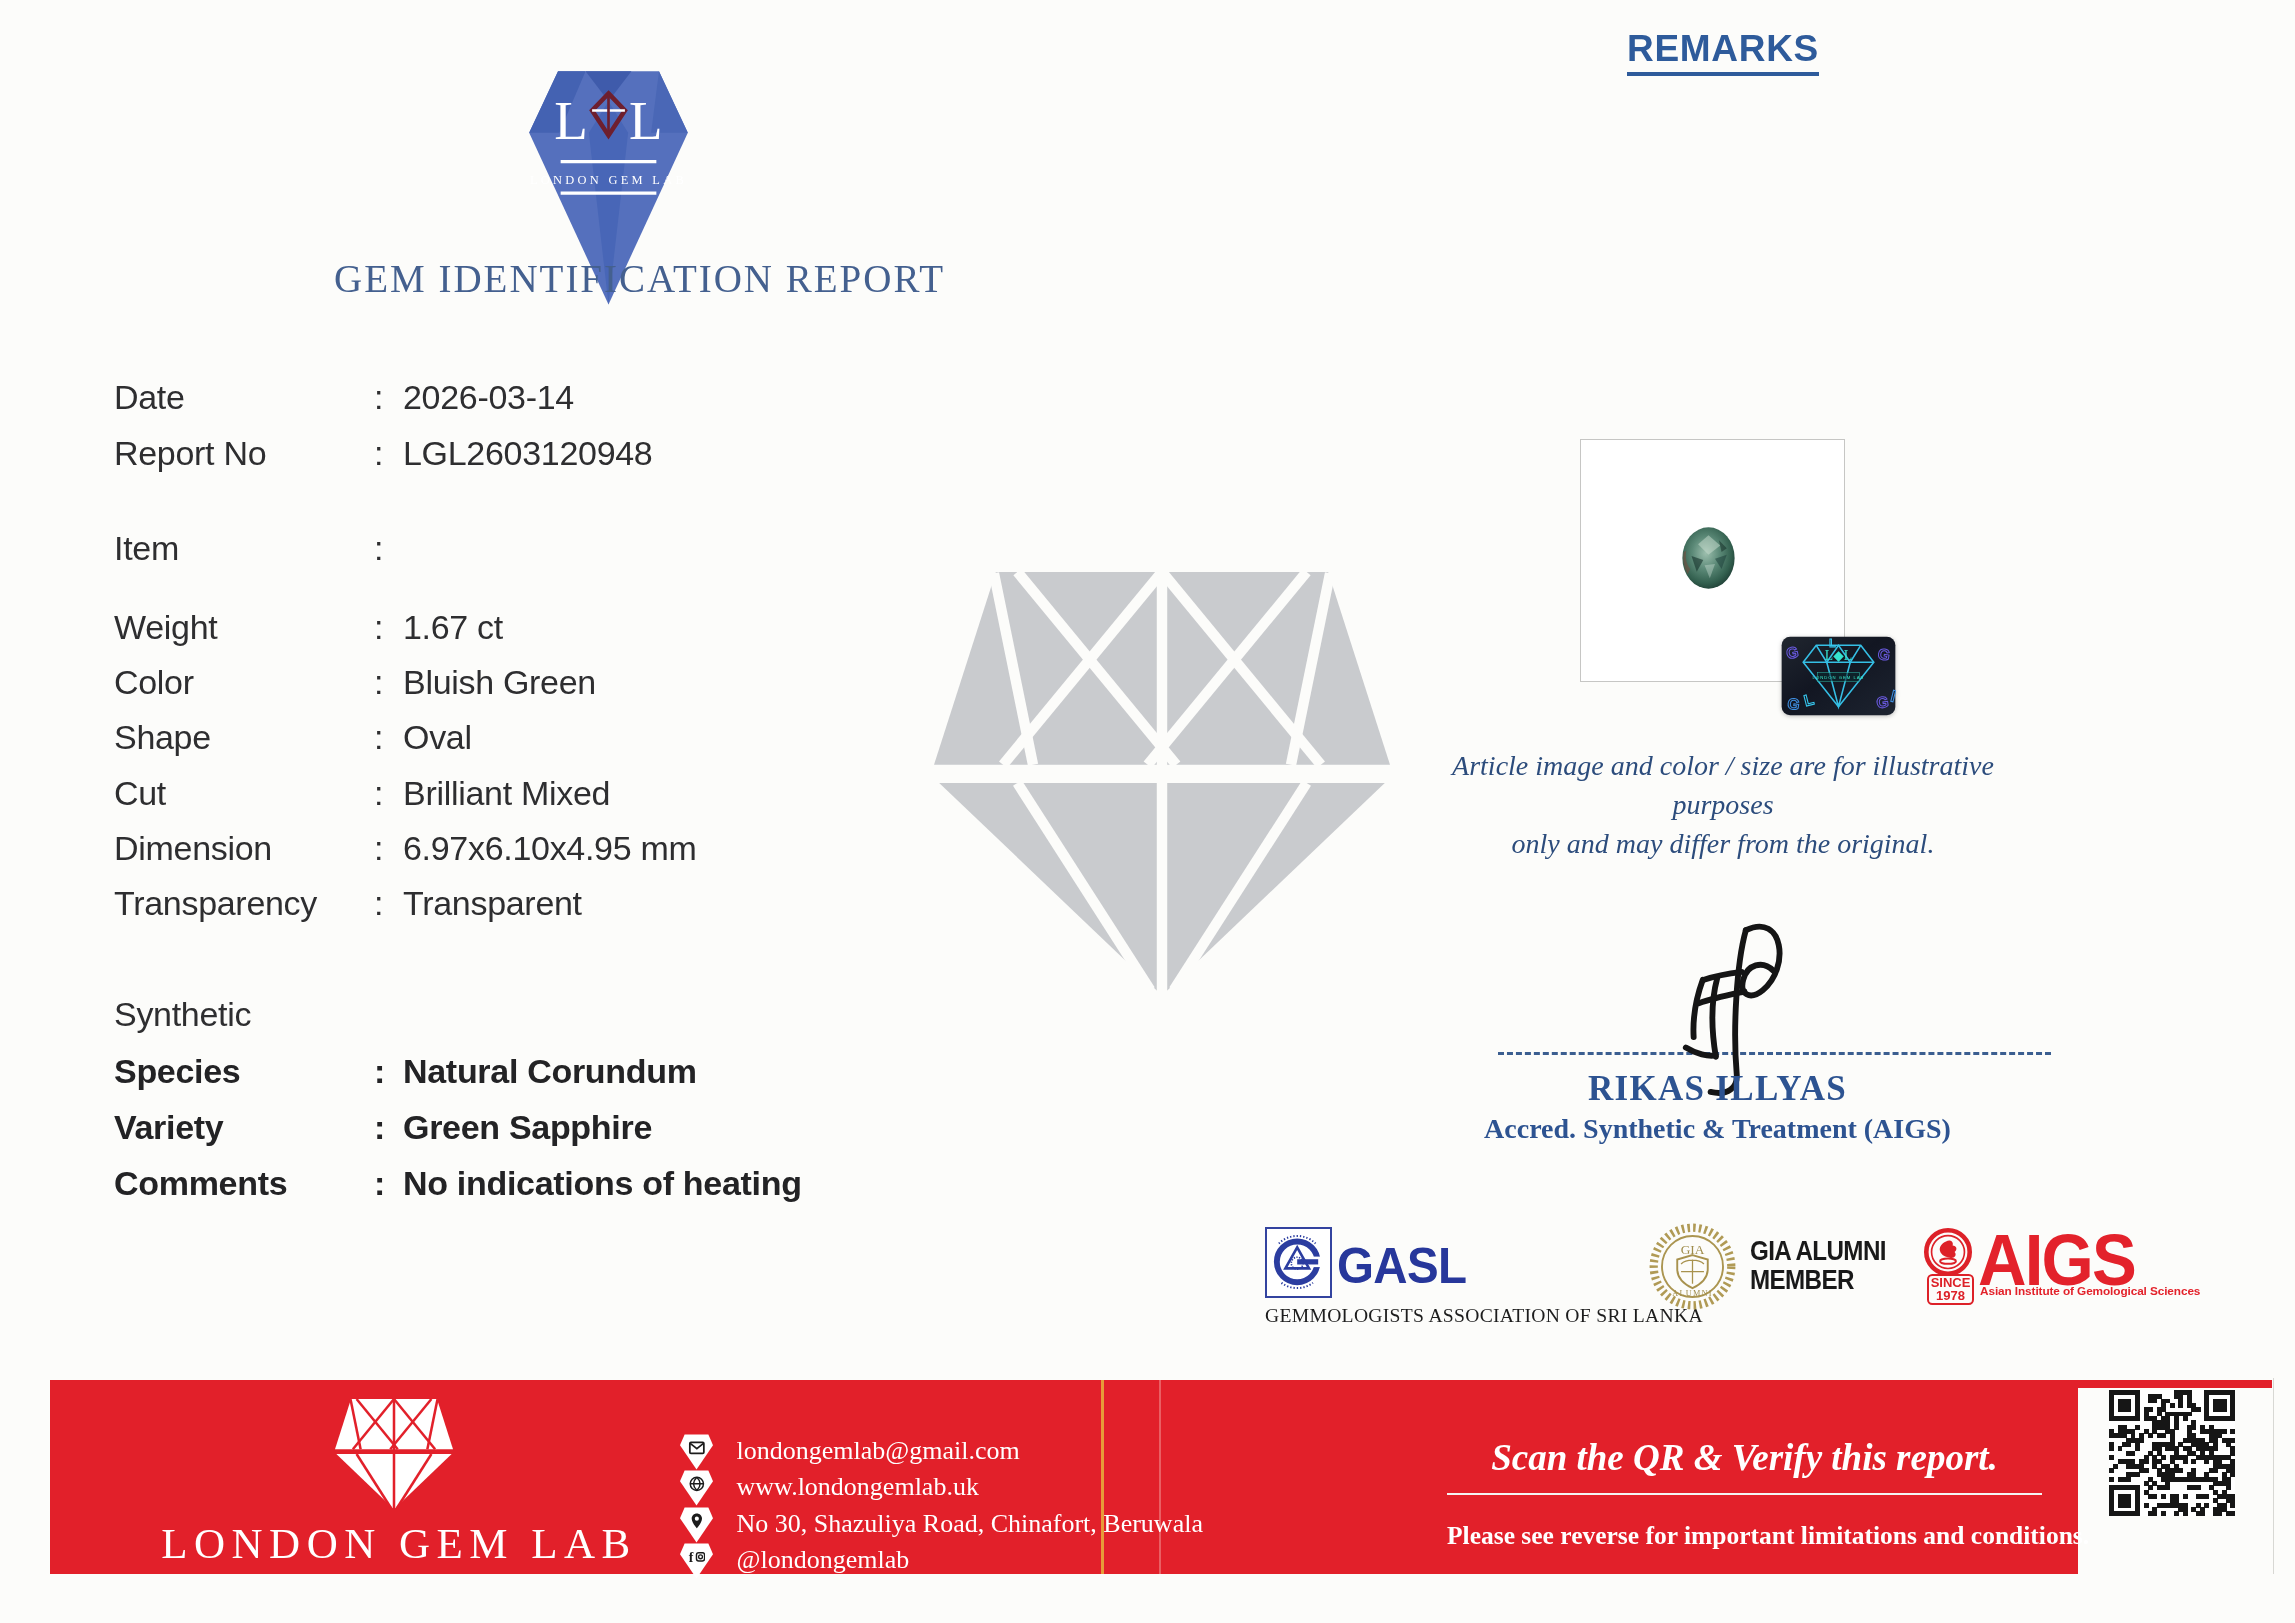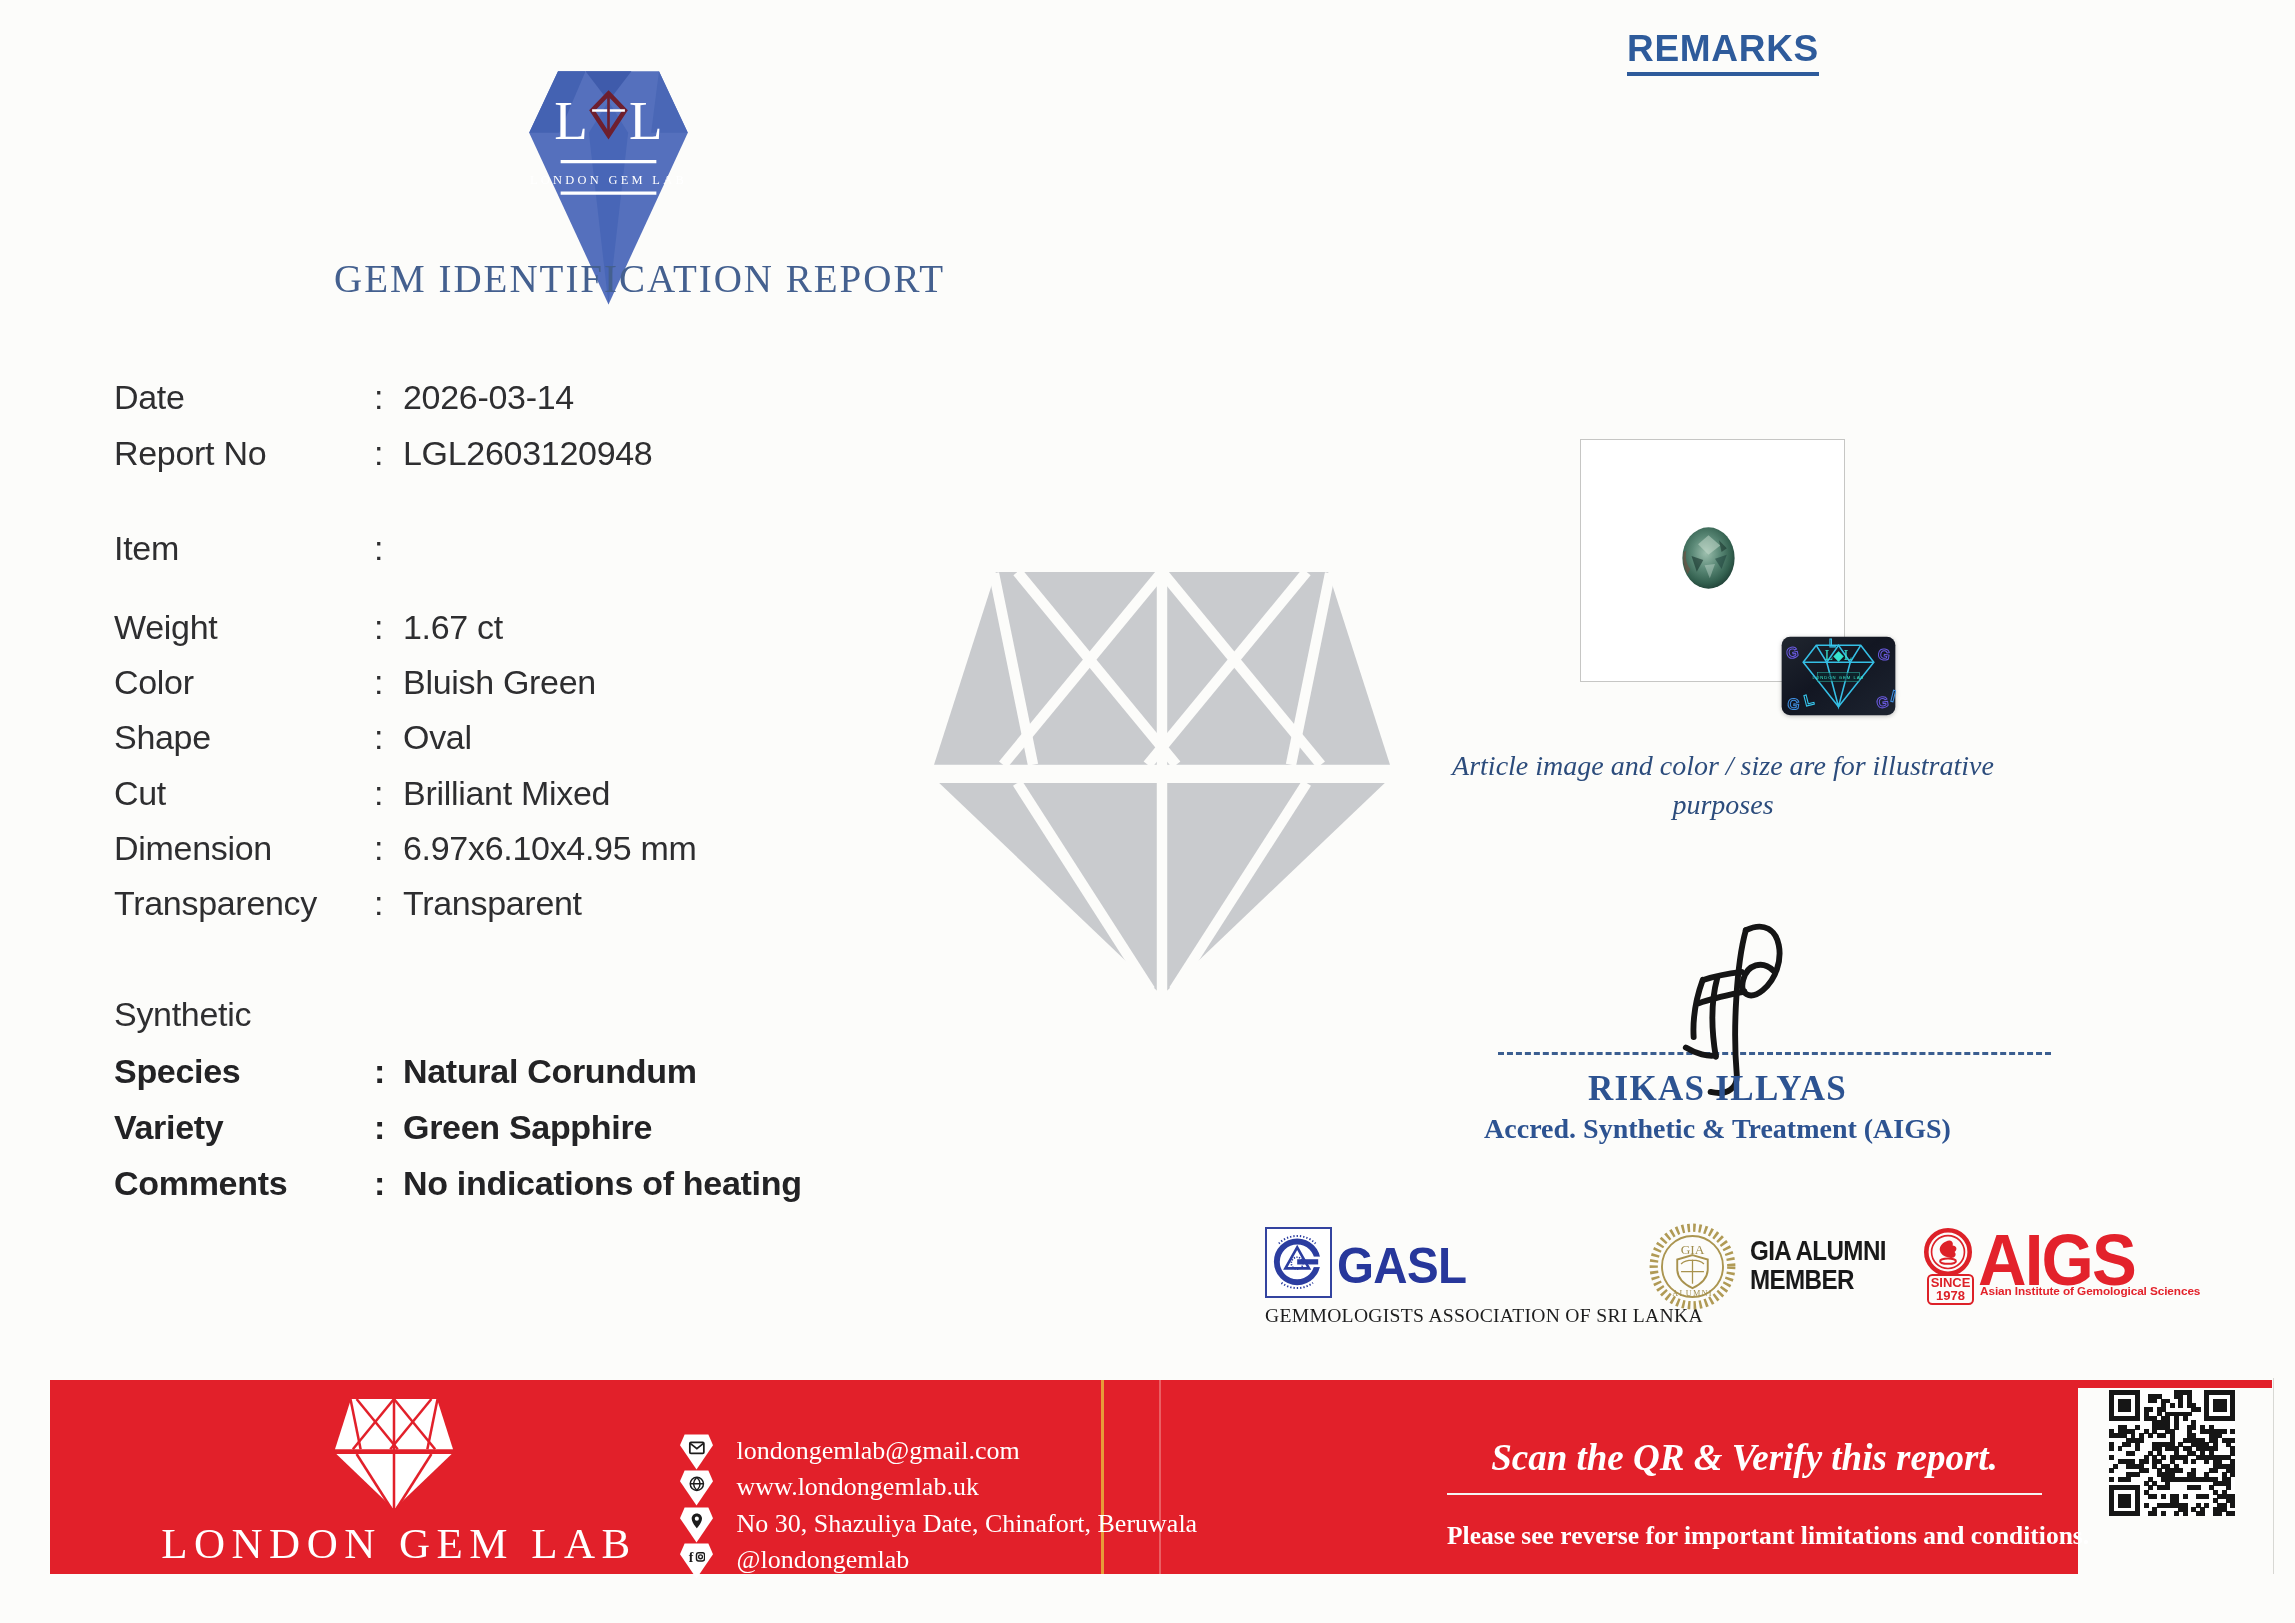--- a/index.html
+++ b/index.html
@@ -226,20 +226,21 @@
       <text x="146" y="110" stroke="#6a5ae0" transform="rotate(-8 152 102)">G</text>
       <text x="168" y="100" stroke="#3f8fe0" transform="rotate(14 170 94)">l</text>
       <text x="74" y="16" stroke="#37c8f0" font-size="16">L</text>
     </g>
     <text x="88" y="36" text-anchor="middle" font-family="Liberation Serif,serif" font-size="21" fill="#35e2cf">L◆L</text>
     <rect x="56" y="56" width="64" height="13" fill="rgba(10,40,45,.6)" stroke="#2fb9a8" stroke-width=".8"></rect>
     <text x="88" y="65.5" text-anchor="middle" font-family="Liberation Sans,sans-serif" font-size="6.5" letter-spacing="1.5" fill="#3ae8c8">LONDON GEM LAB</text>
   </svg>
   <div class="photo-caption">
     <div>Article image and color / size are for illustrative purposes</div>
+    <div>only and may differ from the original.</div>
   </div>
 
   <div class="sig-dashes"></div>
   <svg class="sig-scribble" viewBox="0 0 230 300">
     <g fill="none" stroke="#151515" stroke-width="9" stroke-linecap="round">
       <path d="M150,20 C208,-8 218,78 176,112 C156,128 140,118 146,96 C152,72 176,66 192,82"></path>
       <path d="M150,20 C136,70 130,170 136,240 C138,262 122,274 96,268"></path>
       <path d="M86,96 C104,90 128,86 144,84"></path>
       <path d="M78,132 C100,124 130,118 148,114"></path>
       <path d="M70,184 C68,150 76,118 84,96"></path>
@@ -329,21 +330,21 @@
         </svg>
     </span>
     <span class="contact-text">www.londongemlab.uk</span>
   </div>
   <div class="contact-row" style="top:1505px">
     <span class="badge">
       <svg viewBox="0 0 24 24" fill="#1c1c1c">
           <path d="M12 2C8.1 2 5 5.1 5 9c0 5.2 7 13 7 13s7-7.8 7-13c0-3.9-3.1-7-7-7zm0 9.8A2.8 2.8 0 1 1 12 6.2a2.8 2.8 0 0 1 0 5.6z"></path>
         </svg>
     </span>
-    <span class="contact-text">No 30, Shazuliya Date, Chinafort, Beruwala</span>
+    <span class="contact-text">No 30, Shazuliya Road, Chinafort, Beruwala</span>
   </div>
   <div class="contact-row" style="top:1541px">
     <span class="badge">
       <svg viewBox="0 0 24 24">
           <text x="1" y="19" font-family="Liberation Serif,serif" font-size="19" font-weight="bold" fill="#1c1c1c">f</text>
           <rect x="11.5" y="6.5" width="11" height="11" rx="3" fill="none" stroke="#1c1c1c" stroke-width="2"></rect>
           <circle cx="17" cy="12" r="2.6" fill="none" stroke="#1c1c1c" stroke-width="1.8"></circle>
         </svg>
     </span>
     <span class="contact-text">@londongemlab</span>

